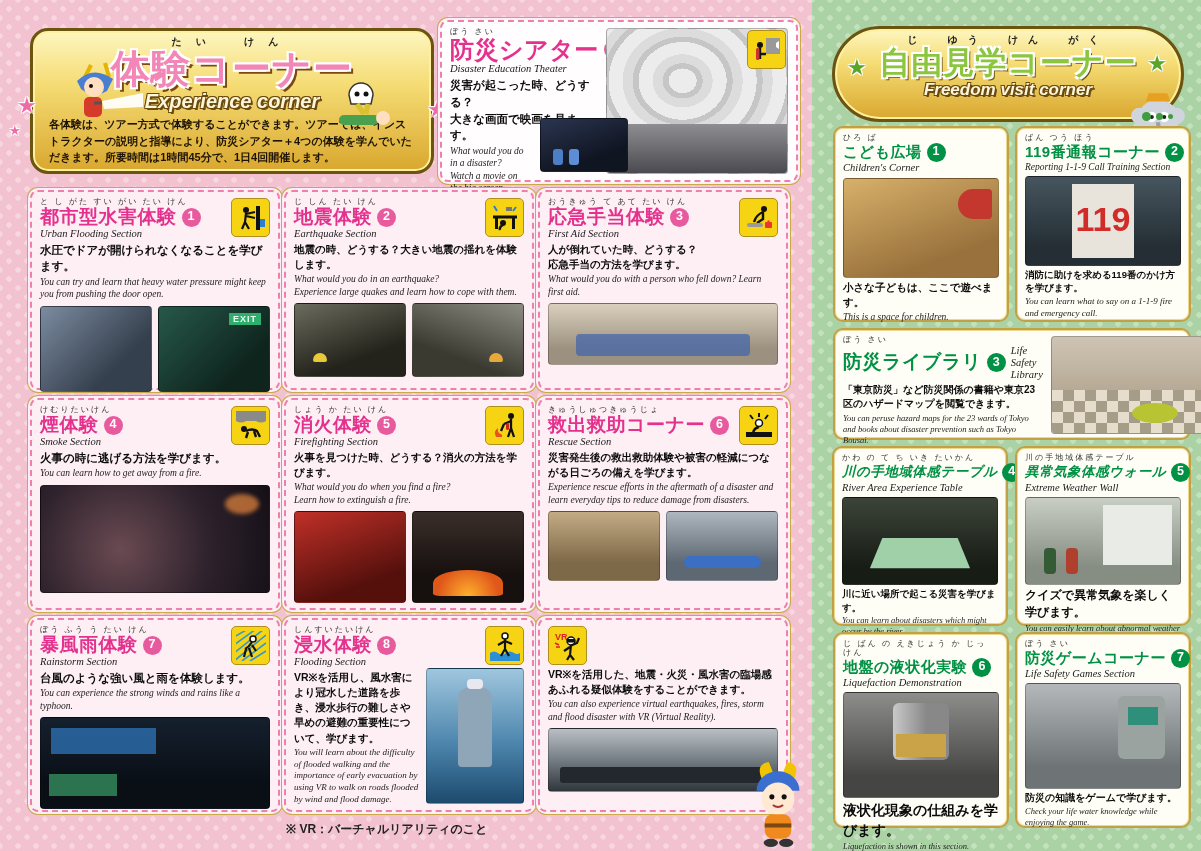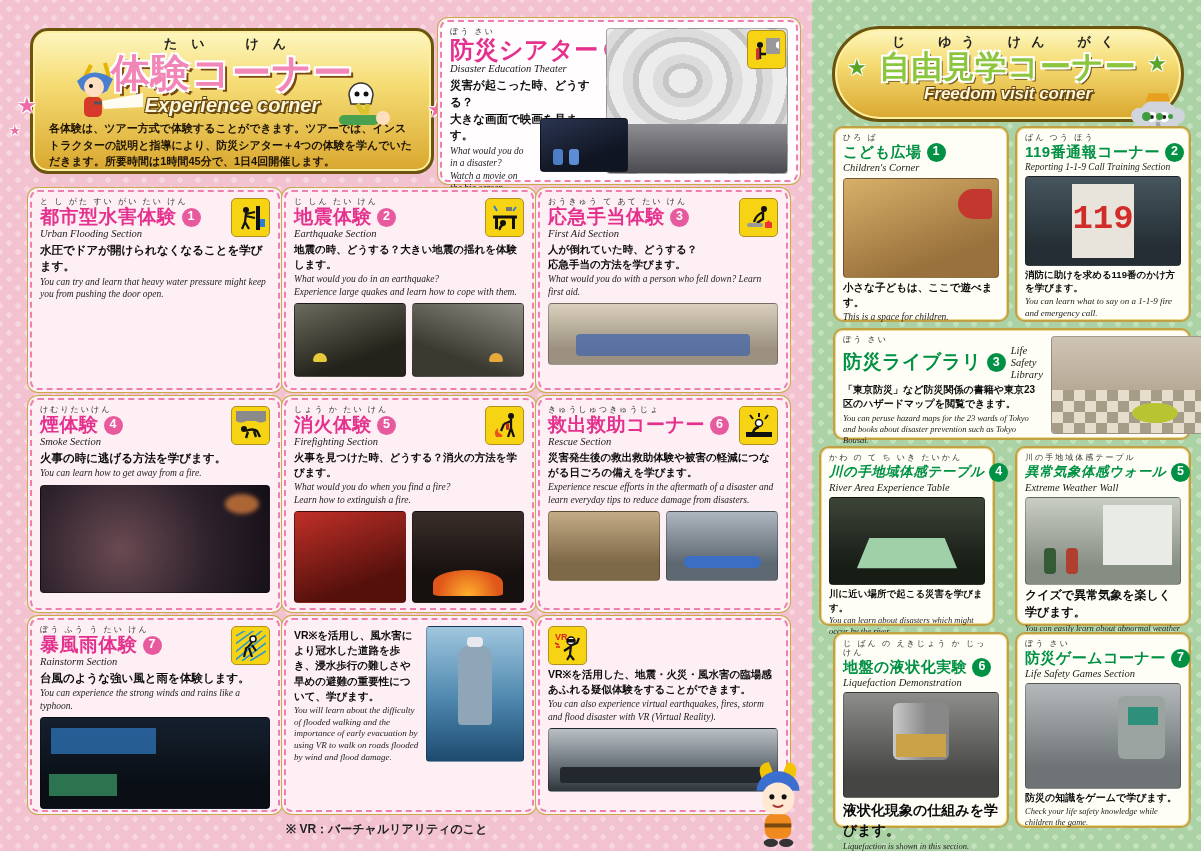--- a/index.html
+++ b/index.html
@@ -13,21 +13,21 @@
   #right-page{left:812px;width:389px;background-color:#aad2a4;
     background-image:radial-gradient(circle,#c3e1bd 2.5px,transparent 3px),
                      radial-gradient(circle,#c3e1bd 2.5px,transparent 3px);
     background-size:18px 18px;background-position:0 0,9px 9px;}
 
   .gold-box{position:absolute;background:linear-gradient(180deg,#fdf6c0 0%,#f5dc74 38%,#d9a72e 100%);
     border:3px solid #6b5310;box-shadow:inset 0 0 0 2px #fdf0a0;box-sizing:border-box;}
   #exp-header{left:30px;top:28px;width:404px;height:146px;border-radius:18px;text-align:center;}
   #free-header{left:20px;top:26px;width:352px;height:96px;border-radius:48px;text-align:center;}
 
-  .h-furi{font-size:13px;font-weight:bold;color:#222;letter-spacing:14px;margin-top:4px;}
+  .h-furi{font-size:10px;font-weight:bold;color:#222;letter-spacing:14px;margin-top:4px;}
   .h-title{font-size:39px;font-weight:bold;letter-spacing:1px;line-height:1.0;}
   .pinkT{color:#f287b7;text-shadow:-2px -2px 0 #fff,2px -2px 0 #fff,-2px 2px 0 #fff,2px 2px 0 #fff,4px 4px 0 #7a4a10;}
   .greenT{color:#8cc63f;text-shadow:-2px -2px 0 #fff,2px -2px 0 #fff,-2px 2px 0 #fff,2px 2px 0 #fff,3px 3px 0 #6b5310;}
   .h-sub{font-size:20px;font-weight:bold;font-style:italic;color:#fdf6d8;margin-top:2px;
     text-shadow:1px 1px 0 #6b4a10,-1px 1px 0 #6b4a10,1px -1px 0 #6b4a10,-1px -1px 0 #6b4a10,2px 2px 0 #6b4a10;}
   .h-desc{font-size:11px;font-weight:bold;color:#1d1305;line-height:1.5;padding:3px 16px 0 16px;text-align:left;}
   .star{position:absolute;font-size:22px;color:#ee6ba6;text-shadow:-1px -1px 0 #fff,1px -1px 0 #fff,-1px 1px 0 #fff,1px 1px 0 #fff;}
   .star.g{color:#5aa428;}
   .star.sm{font-size:13px;}
 
@@ -82,21 +82,21 @@
   .ph-wade .visor{position:absolute;top:10px;left:42%;width:16%;height:10px;background:#e8e8ee;border-radius:4px;}
   .ph-vrseats{background:linear-gradient(180deg,#b9bfc4 0%,#7c848b 45%,#2f363c 100%);}
   .ph-vrseats .row{position:absolute;bottom:8px;left:5%;width:90%;height:16px;background:#22282e;border-radius:3px;}
   .ph-theater-sm{background:linear-gradient(160deg,#2a3550,#101522 70%);}
   .ph-theater-sm .fig{position:absolute;bottom:6px;left:12px;width:10px;height:16px;background:#4d7dc4;border-radius:3px;}
   .ph-theater-sm .fig.f2{left:28px;background:#5d8dd4;}
   .ph-theater-big{background:repeating-radial-gradient(ellipse at 42% 36%,#ececec 0 14px,#c6c6c6 14px 20px,#dcdcdc 20px 30px);}
   .ph-theater-big .seats{position:absolute;bottom:0;left:0;width:100%;height:34%;background:linear-gradient(180deg,#8e8e92,#4a4a50);}
   .ph-kids{background:linear-gradient(160deg,#d7b06a,#99713c 75%);}
   .ph-kids .car{position:absolute;top:10px;right:6px;width:34px;height:30px;border-radius:16px 4px 4px 16px;background:#c4372e;}
-  .ph-119{background:linear-gradient(180deg,#46555e,#242e34 80%);font-family:Liberation Mono, monospace;}
+  .ph-119{background:linear-gradient(180deg,#46555e,#242e34 80%);}
   .ph-119 .col{position:absolute;top:8%;left:30%;width:40%;height:84%;background:#e8e4dc;}
   .ph-119 .num{position:absolute;top:26%;left:0;width:100%;text-align:center;font-size:34px;font-weight:bold;color:#d22c28;}
   .ph-lib{background:linear-gradient(180deg,#cfc4b4 0%,#b4a893 60%,#d6cdbe 100%);}
   .ph-lib .checker{position:absolute;bottom:0;left:0;width:100%;height:45%;
      background:repeating-conic-gradient(#a79c88 0 25%,#e6ddcd 0 50%);background-size:22px 22px;}
   .ph-lib .pouf{position:absolute;bottom:10px;right:24px;width:46px;height:20px;border-radius:50%;background:#b8c431;}
   .ph-river{background:linear-gradient(180deg,#3c4438,#171c15 80%);}
   .ph-river .table{position:absolute;bottom:16px;left:22%;width:56%;height:34px;background:#9fd0a8;transform:perspective(60px) rotateX(30deg);}
   .ph-weather{background:linear-gradient(180deg,#c9cec4,#868d82 80%);}
   .ph-weather .wall{position:absolute;top:8%;right:5%;width:45%;height:70%;background:#e9ece6;}
@@ -201,20 +201,26 @@
           <svg width="30" height="30" viewBox="0 0 30 30">
               <rect x="20" y="3" width="4" height="24" fill="#111"></rect>
               <rect x="24" y="16" width="5" height="8" fill="#2a7fd4"></rect>
               <circle cx="10" cy="7" r="3" fill="#111"></circle>
               <path d="M10 10 L9 19 L6 26 M9 19 L13 26 M10 11 L19 9 M10 13 L19 15" stroke="#111" stroke-width="2.2" fill="none"></path>
             </svg>
         </div>
       </div>
       <div class="p-desc-jp">水圧でドアが開けられなくなることを学びます。</div>
       <div class="p-desc-en">You can try and learn that heavy water pressure might keep you from pushing the door open.</div>
+      <div class="photos" style="height:86px;">
+        <div class="photo ph-truck"></div>
+        <div class="photo ph-exit">
+            <span class="exit-sign">EXIT</span>
+          </div>
+      </div>
     </div>
 
     <div class="panel pink" style="left:284px;top:190px;width:250px;height:200px;">
       <div class="p-head">
         <div>
           <div class="furi">じ しん たい けん</div>
           <div class="p-title-row">
               <span class="p-title">地震体験</span>
               <span class="badge pk">2</span>
             </div>
@@ -386,20 +392,37 @@
       <div class="p-desc-en">You can experience the strong winds and rains like a typhoon.</div>
       <div class="photos" style="height:92px;">
         <div class="photo ph-storm">
             <div class="screen"></div>
             <div class="screen2"></div>
           </div>
       </div>
     </div>
 
     <div class="panel pink" style="left:284px;top:618px;width:250px;height:194px;">
+      <div class="p-head">
+        <div>
+          <div class="furi">しんすいたいけん</div>
+          <div class="p-title-row">
+              <span class="p-title">浸水体験</span>
+              <span class="badge pk">8</span>
+            </div>
+          <div class="p-en">Flooding Section</div>
+        </div>
+        <div class="icon-box">
+          <svg width="30" height="30" viewBox="0 0 30 30">
+              <path d="M0 22 q4 -3 8 0 q4 3 8 0 q4 -3 8 0 q3 2 6 0 V30 H0 z" fill="#2a8fd4"></path>
+              <circle cx="15" cy="5" r="3" fill="#fff" stroke="#111" stroke-width="1.5"></circle>
+              <path d="M15 8 L15 18 M15 10 L8 14 M15 10 L22 13 M15 18 L11 25 M15 18 L19 25" stroke="#111" stroke-width="2.2" fill="none"></path>
+            </svg>
+        </div>
+      </div>
       <div style="display:flex;gap:6px;">
         <div style="flex:1;">
           <div class="p-desc-jp" style="font-size:10.5px;">VR※を活用し、風水害により冠水した道路を歩き、浸水歩行の難しさや早めの避難の重要性について、学びます。</div>
           <div class="p-desc-en" style="font-size:9px;">You will learn about the difficulty of flooded walking and the importance of early evacuation by using VR to walk on roads flooded by wind and flood damage.</div>
         </div>
         <div class="photo ph-wade" style="flex:0 0 96px;height:134px;">
             <div class="person"></div>
             <div class="visor"></div>
           </div>
       </div>
@@ -510,21 +533,21 @@
           <div class="p-desc-jp" style="font-size:10px;">「東京防災」など防災関係の書籍や東京23区のハザードマップを閲覧できます。</div>
           <div class="p-desc-en" style="font-size:8.5px;">You can peruse hazard maps for the 23 wards of Tokyo and books about disaster prevention such as Tokyo Bousai.</div>
         </div>
         <div class="photo ph-lib" style="flex:0 0 150px;height:96px;">
             <div class="checker"></div>
             <div class="pouf"></div>
           </div>
       </div>
     </div>
 
-    <div class="panel green" style="left:7px;top:446px;width:176px;height:180px;">
+    <div class="panel green" style="left:20px;top:446px;width:176px;height:180px;">
       <div class="furi">かわ の て ち いき たいかん</div>
       <div class="p-title-row">
           <span class="p-title t-sm">川の手地域体感テーブル</span>
           <span class="badge gr">4</span>
         </div>
       <div class="p-en">River Area Experience Table</div>
       <div class="photo ph-river" style="height:86px;margin-top:3px;">
           <div class="table"></div>
         </div>
       <div class="p-desc-jp" style="font-size:9.5px;">川に近い場所で起こる災害を学びます。</div>
@@ -567,17 +590,17 @@
       <div class="p-title-row">
           <span class="p-title t-md">防災ゲームコーナー</span>
           <span class="badge gr">7</span>
         </div>
       <div class="p-en">Life Safety Games Section</div>
       <div class="photo ph-game" style="height:104px;margin-top:3px;">
           <div class="machine"></div>
           <div class="scr"></div>
         </div>
       <div class="p-desc-jp" style="font-size:10px;">防災の知識をゲームで学びます。</div>
-      <div class="p-desc-en" style="font-size:8.5px;">Check your life safety knowledge while children the game.</div>
+      <div class="p-desc-en" style="font-size:8.5px;">Check your life water knowledge while enjoying the game.</div>
     </div>
 
   </div>
 </div>
 
 </body></html>

